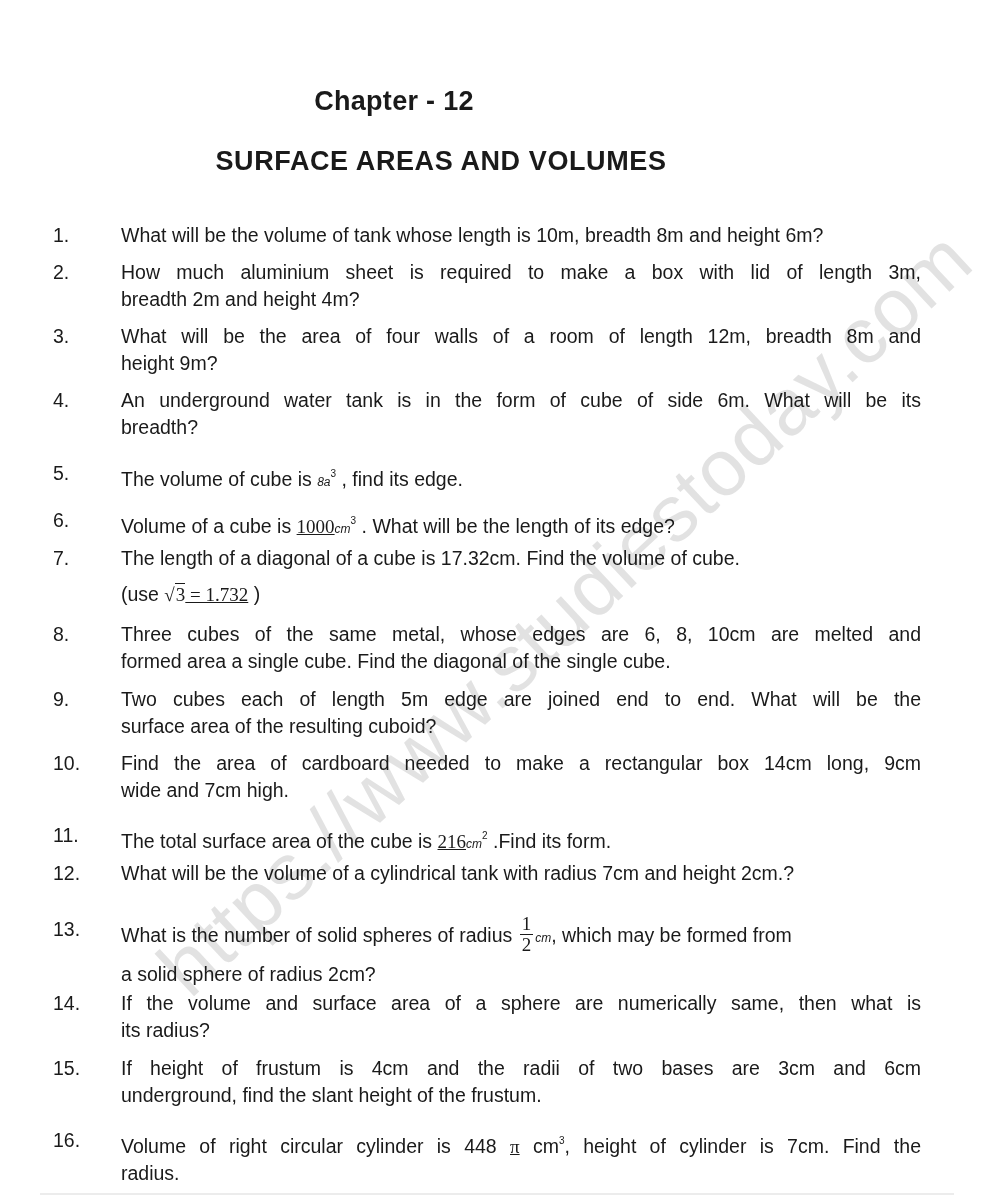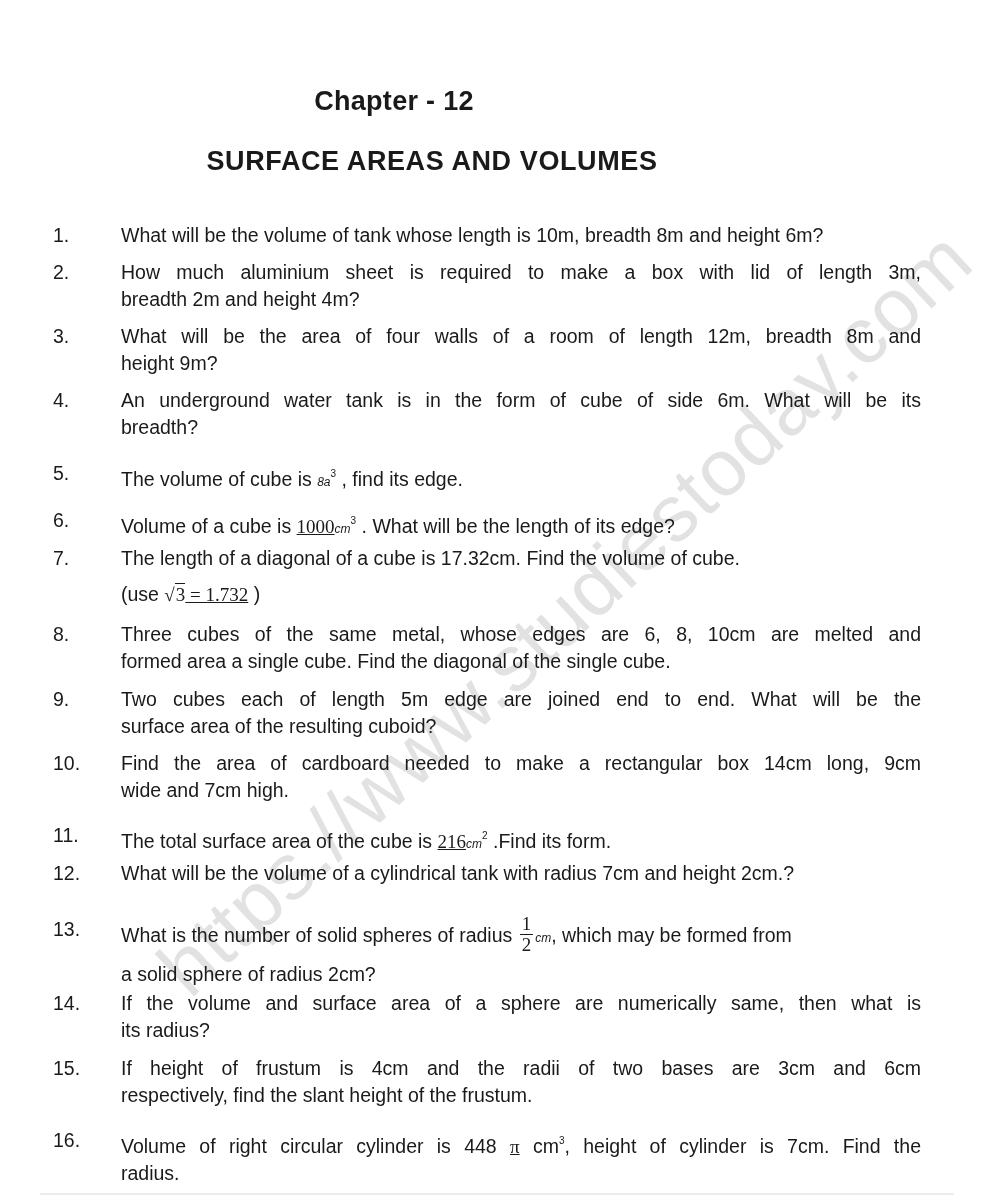--- a/index.html
+++ b/index.html
@@ -2,21 +2,21 @@
 <html><head>
 <meta charset="utf-8">
 <style>
   html, body { margin: 0; padding: 0; background: #ffffff; }
   body { width: 994px; height: 1200px; position: relative; overflow: hidden;
          font-family: "Liberation Sans", "DejaVu Sans", sans-serif; color: #1a1a1a; }
   .page { position: absolute; left: 0; top: 0; width: 994px; height: 1200px; }
   .chapter { position: absolute; top: 86px; left: 0; width: 788px; text-align: center;
              font-size: 27px; font-weight: bold; letter-spacing: 0.3px; }
   .title { position: absolute; top: 146px; left: 0; width: 864px; text-align: center;
-           font-size: 27px; font-weight: bold; letter-spacing: 0.6px; }
+           font-size: 27px; font-weight: bold; letter-spacing: 0.6px; padding-left: 9px; }
   .q { position: absolute; left: 0; width: 994px; font-size: 19.5px; line-height: 27px; }
   .q .num { position: absolute; left: 53px; top: 0; }
   .q .txt { position: absolute; left: 121px; width: 800px; text-align: justify; }
   .math { font-family: Liberation Sans, sans-serif; font-style: italic; font-size: 12px; }
   .mathr { font-family: "Liberation Serif", "DejaVu Serif", serif; font-size: 19px; text-decoration: underline; }
   sup.s { font-size: 10px; vertical-align: 9px; }
   .frac { display: inline-block; vertical-align: middle; text-align: center;
           font-family: "Liberation Serif", "DejaVu Serif", serif; font-size: 19px; line-height: 20px; margin: 0 2px; }
   .frac .n { display: block; border-bottom: 1.2px solid #1a1a1a; padding: 0 2px; }
   .frac .d { display: block; }
@@ -147,21 +147,21 @@
     <div class="txt">
       <div style="text-align-last:justify">If the volume and surface area of a sphere are numerically same, then what is</div>
       <div>its radius?</div>
     </div>
   </div>
 
   <div class="q" style="top:1055px">
     <span class="num">15.</span>
     <div class="txt">
       <div style="text-align-last:justify">If height of frustum is 4cm and the radii of two bases are 3cm and 6cm</div>
-      <div>respectively, find the slant height of the frustum.</div>
+      <div>underground, find the slant height of the frustum.</div>
     </div>
   </div>
 
   <div class="q" style="top:1127px">
     <span class="num">16.</span>
     <div class="txt">
       <div style="text-align-last:justify">
         <span>Volume of right circular cylinder is 448 </span><span class="mathr">π</span><span> cm</span><sup class="s">3</sup><span>, height of cylinder is 7cm. Find the</span>
       </div>
       <div>radius.</div>

